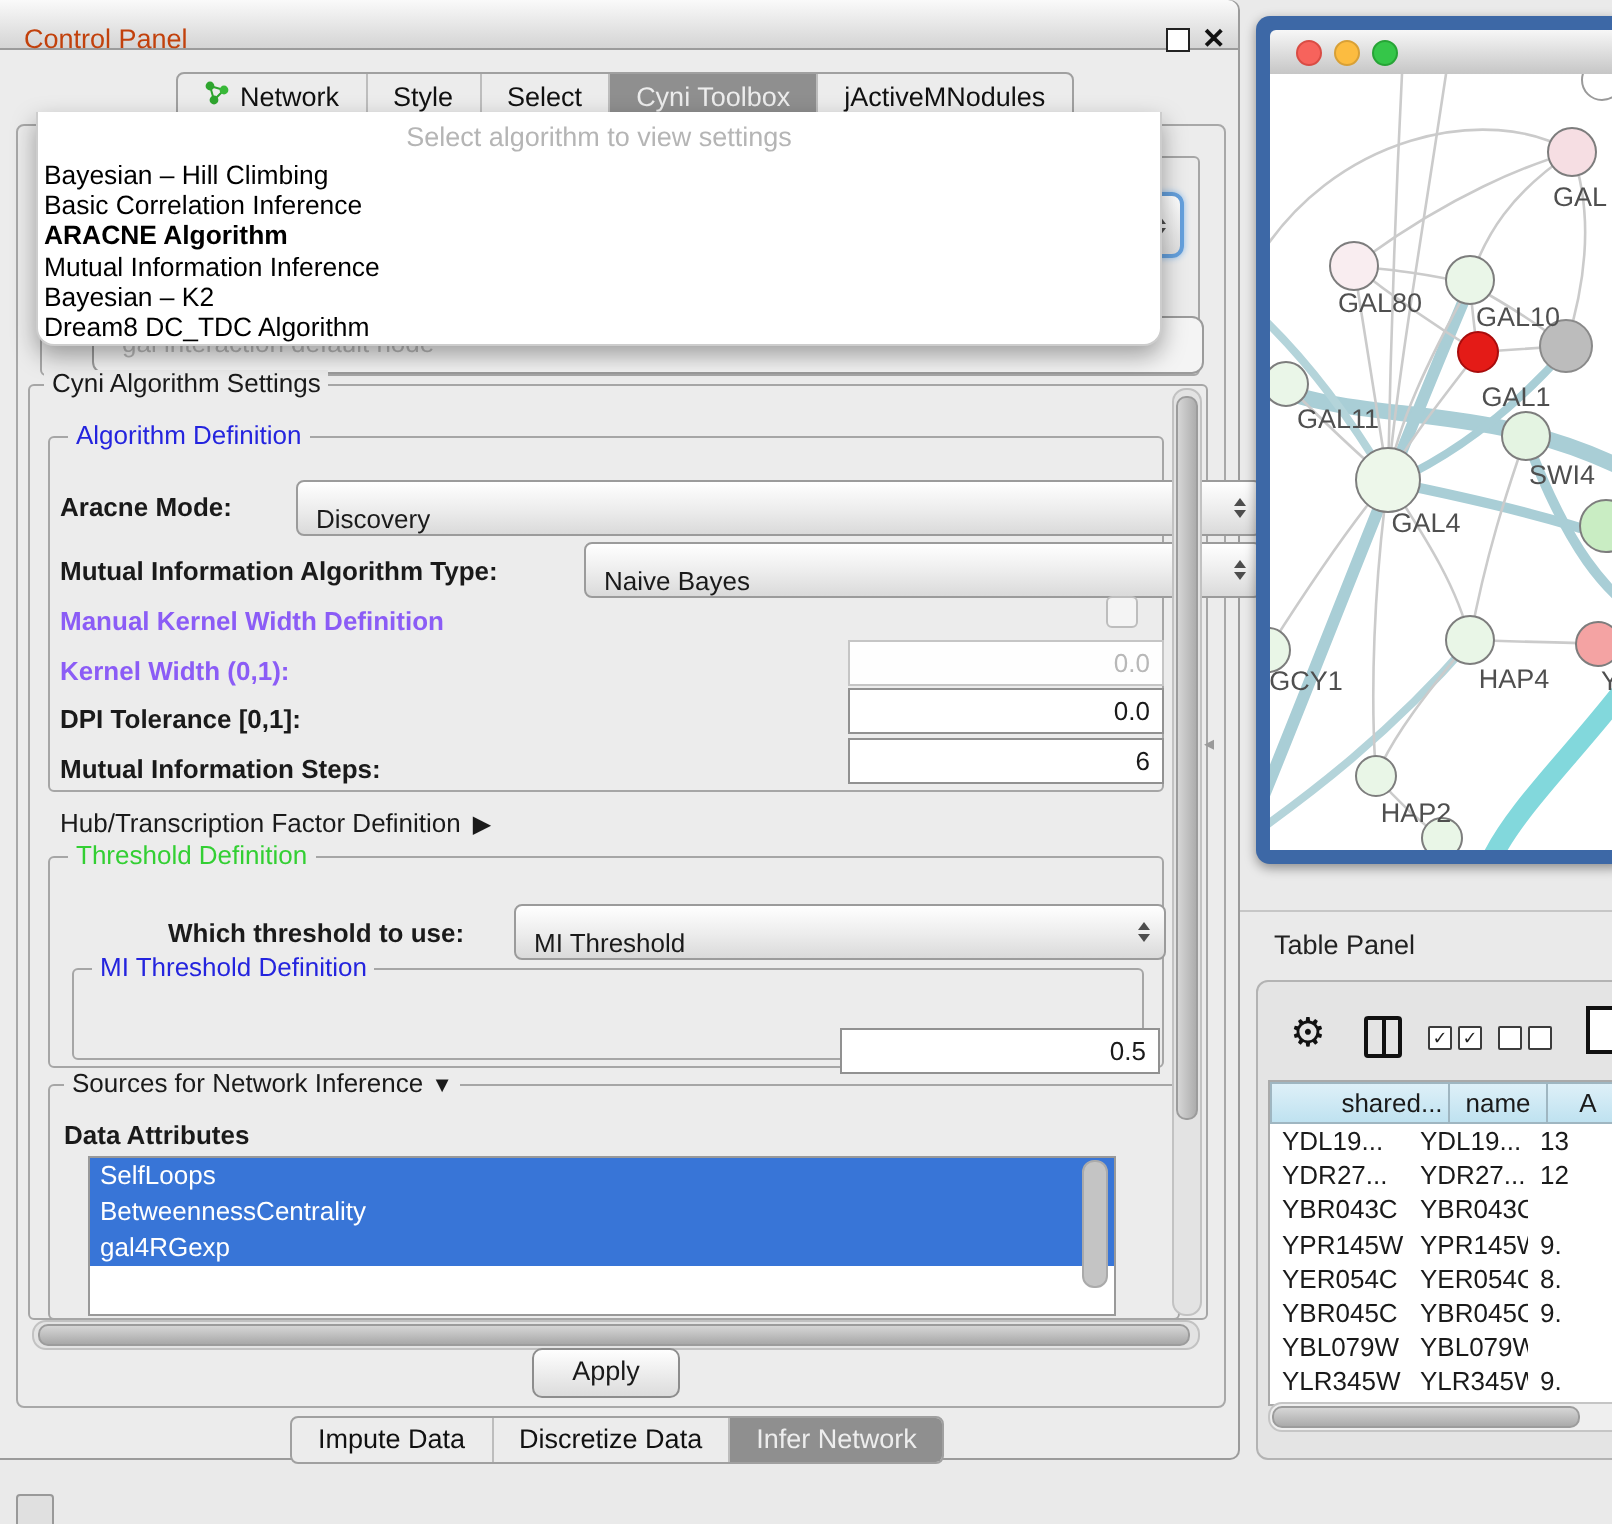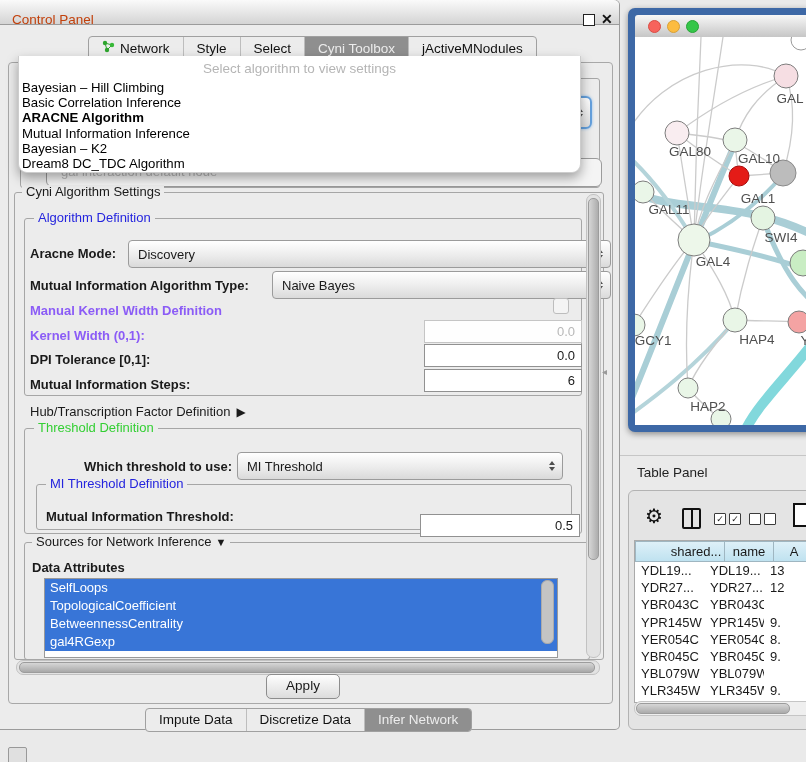--- a/index.html
+++ b/index.html
@@ -40,21 +40,21 @@
   .gbox{border:1px solid #a6a6a6;border-radius:3px;}
   .gbox-label{position:absolute;background:#ececec;padding:0 4px;line-height:14px;white-space:nowrap;}
   .blue{color:#2424de;}
   .green{color:#33cf33;}
 
   .lbl{position:absolute;white-space:nowrap;}
   .b{font-weight:bold;}
   .dis{color:#8b5cf6;}
 
   .combo{position:absolute;background:linear-gradient(#ffffff,#ececec 55%,#dadada);
-         border:1px solid #9b9b9b;border-radius:4px;display:flex;align-items:center;padding:0 22px 0 9px;}
+         border:1px solid #9b9b9b;border-radius:4px;display:flex;align-items:flex-end;padding:0 22px 0 9px;margin-left:20px;}
   .combo .val{white-space:nowrap;overflow:hidden;}
   .spin{position:absolute;right:7px;top:50%;transform:translateY(-50%);display:flex;flex-direction:column;gap:2px;}
   .spin i{display:block;width:0;height:0;border-left:3.5px solid transparent;border-right:3.5px solid transparent;}
   .spin .up{border-bottom:4px solid #4d4d4d;}
   .spin .dn{border-top:4px solid #4d4d4d;}
 
   .tfield{position:absolute;background:#fff;border:1px solid #919191;text-align:right;
           padding:0 6px;line-height:21px;font-size:13px;}
   .tfield.disf{color:#b8b8b8;border-color:#c5c5c5;background:#fefefe;}
 
@@ -215,31 +215,29 @@
   <div class="combo" style="left:237px;top:452px;width:293px;height:26px;">
     <span class="val">MI Threshold</span>
     <span class="spin">
         <i class="up"></i>
         <i class="dn"></i>
       </span>
   </div>
 
   <div class="abs gbox" style="left:36px;top:484px;width:534px;height:44px;"></div>
   <div class="gbox-label blue" style="left:46px;top:477px;">MI Threshold Definition</div>
-  <div class="lbl b" style="left:46px;top:509px;">Mutual Information Threshold:</div>
   <div class="tfield" style="left:420px;top:502px;width:146px;margin-top:12px;">0.5</div>
 
   <div class="abs gbox" style="left:24px;top:542px;width:564px;height:116px;"></div>
   <div class="gbox-label" style="left:32px;top:535px;">
     <span>Sources for Network Inference</span><span class="src-arrow">▼</span>
   </div>
   <div class="lbl b" style="left:32px;top:560px;">Data Attributes</div>
   <div class="abs attr-list" id="attr-list">
       <div class="attr-item">SelfLoops</div>
-      <div class="attr-item">TopologicalCoefficient</div>
       <div class="attr-item">BetweennessCentrality</div>
       <div class="attr-item">gal4RGexp</div>
     </div>
   <div class="abs attr-sb"></div>
 
   <div class="abs vtrack"></div>
   <div class="abs vthumb"></div>
   <div class="abs htrack"></div>
   <div class="abs hthumb"></div>
 

